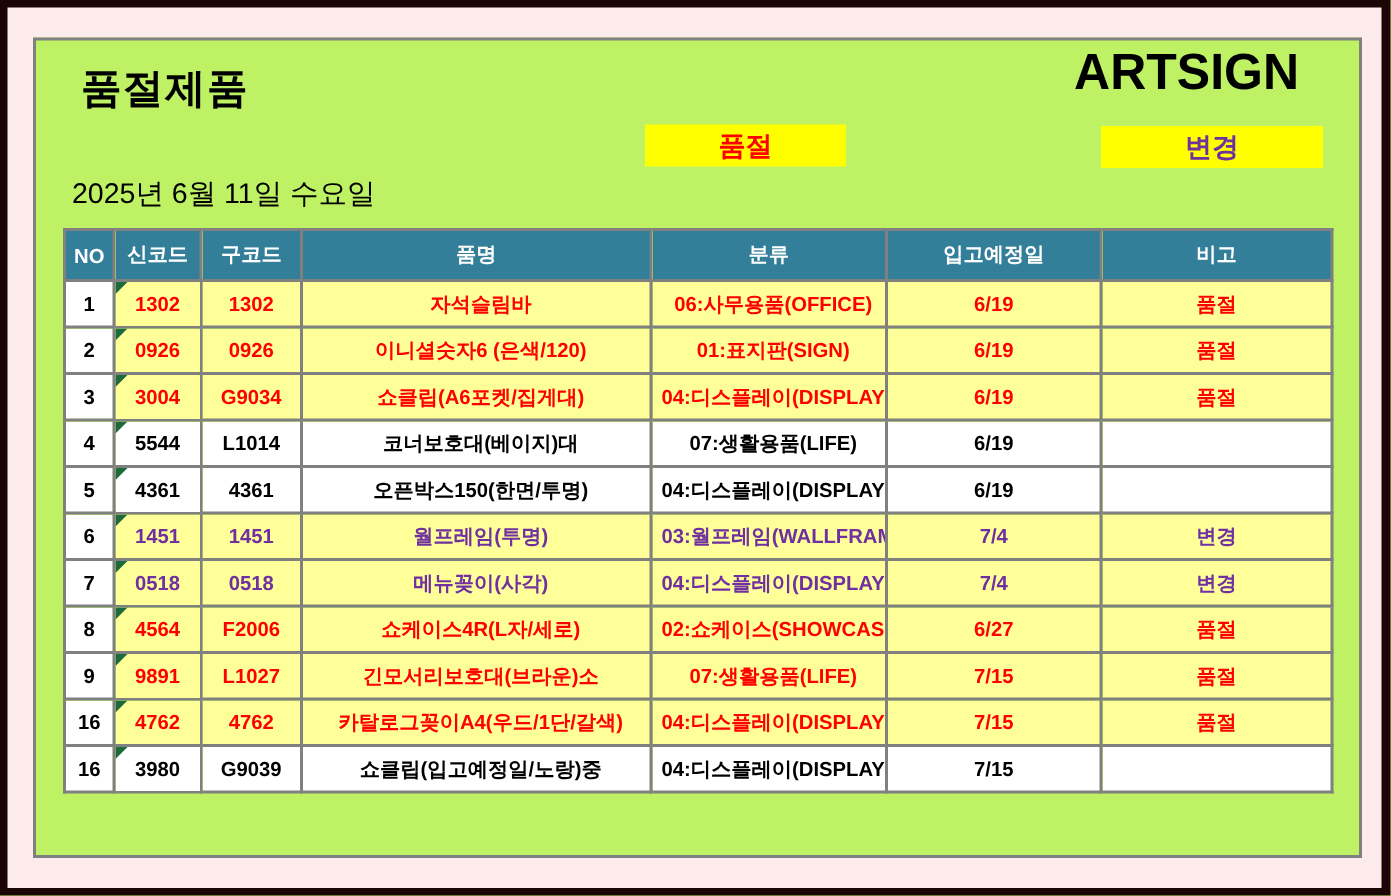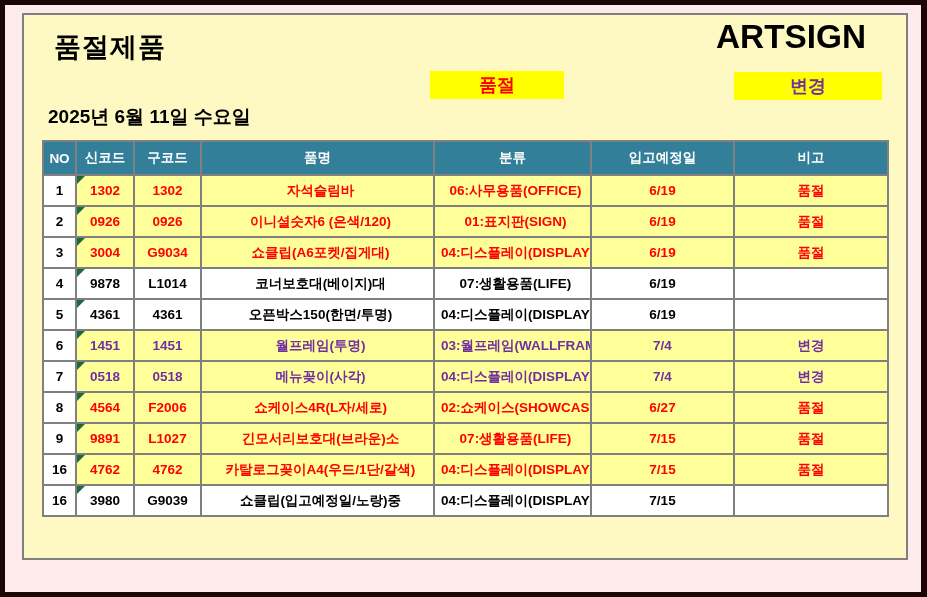--- a/index.html
+++ b/index.html
@@ -8,42 +8,42 @@
     position:relative;
     background:#1c0505;
     font-family:"Liberation Sans","DejaVu Sans",sans-serif;
     overflow:hidden;
   }
   .pink-field {
     position:absolute; left:5px; top:5px; right:6px; bottom:5px;
     background:#fdeaea;
   }
   .panel {
-    position:absolute; left:22px; top:13px; width:886px; height:547px;
-    background:#fef9c3; border:2px solid #808080;
+    position:absolute; left:22px; top:25px; width:886px; height:547px;
+    background:#bef264; border:2px solid #808080;
   }
   .doc-title {
     position:absolute; left:30px; top:14px;
     font-size:27px; font-weight:800; color:#000; letter-spacing:1px;
   }
   .logo {
     position:absolute; top:2px; right:40px;
     font-size:34px; font-weight:900; color:#000;
     letter-spacing:0px; transform:scaleX(0.98); transform-origin:right;
   }
   .legend-box {
     position:absolute; height:28px; line-height:28px;
     text-align:center; font-size:18px; font-weight:bold;
   }
   .legend-soldout { left:406px; top:56px; width:134px; background:#ffff00; color:#ff0000; }
   .legend-arrival { left:592px; top:56px; width:90px;  background:transparent; color:#0070c0; }
   .legend-change  { left:710px; top:57px; width:148px; background:#ffff00; color:#7030a0; }
   .doc-date {
     position:absolute; left:24px; top:89px;
-    font-size:19px; font-weight:700; color:#000;
+    font-size:19px; font-weight:400; color:#000;
   }
   table.main {
     position:absolute; left:18px; top:125px;
     border-collapse:collapse; table-layout:fixed; width:845px;
   }
   table.main th, table.main td {
     border:2px solid #808080;
     font-weight:bold; font-size:13.5px;
     overflow:hidden; white-space:nowrap;
   }
@@ -125,21 +125,21 @@
           <td class="cell-no">3</td>
           <td class="cell-new-code">3004</td>
           <td class="cell-old-code">G9034</td>
           <td class="cell-name">쇼클립(A6포켓/집게대)</td>
           <td class="cell-category">04:디스플레이(DISPLAY)</td>
           <td class="cell-due">6/19</td>
           <td class="cell-remark">품절</td>
         </tr>
         <tr class="style-black">
           <td class="cell-no">4</td>
-          <td class="cell-new-code">9878</td>
+          <td class="cell-new-code">5544</td>
           <td class="cell-old-code">L1014</td>
           <td class="cell-name">코너보호대(베이지)대</td>
           <td class="cell-category">07:생활용품(LIFE)</td>
           <td class="cell-due">6/19</td>
           <td class="cell-remark"></td>
         </tr>
         <tr class="style-black">
           <td class="cell-no">5</td>
           <td class="cell-new-code">4361</td>
           <td class="cell-old-code">4361</td>

